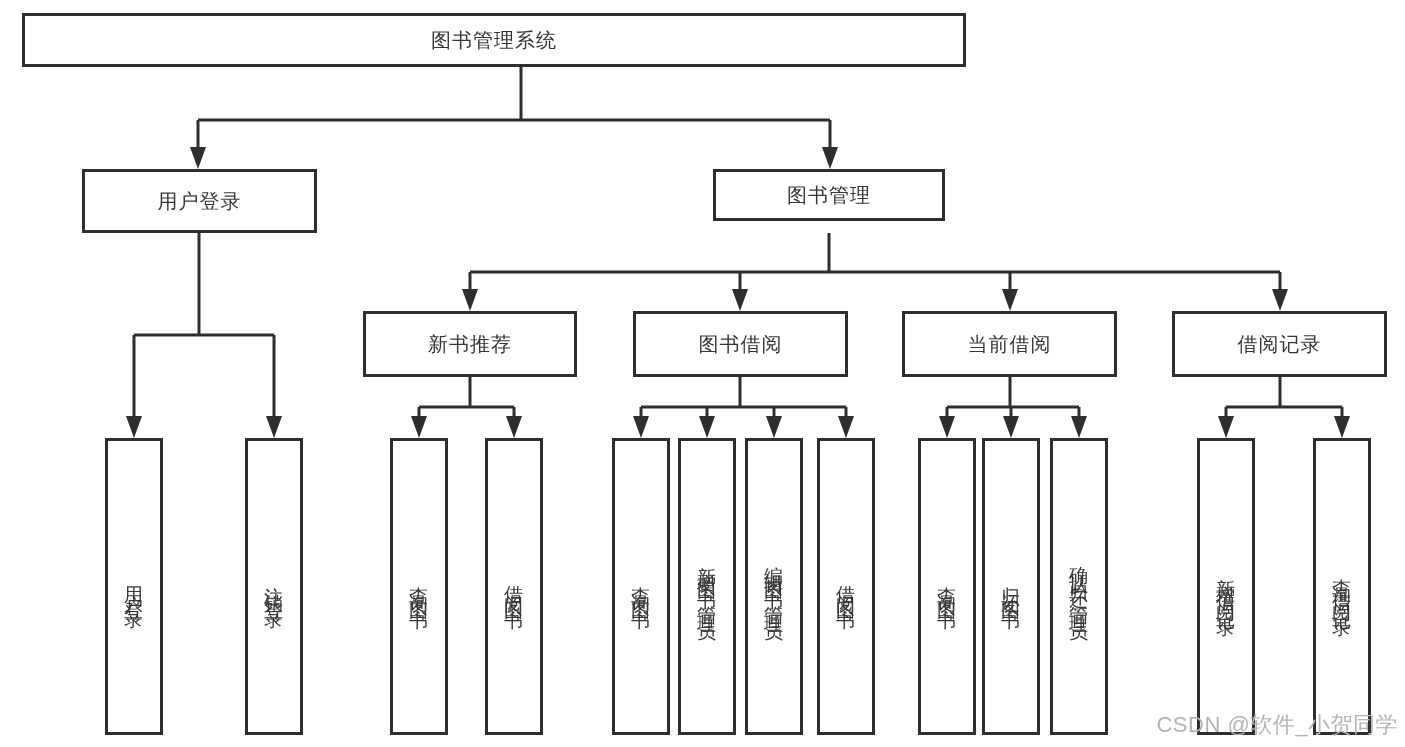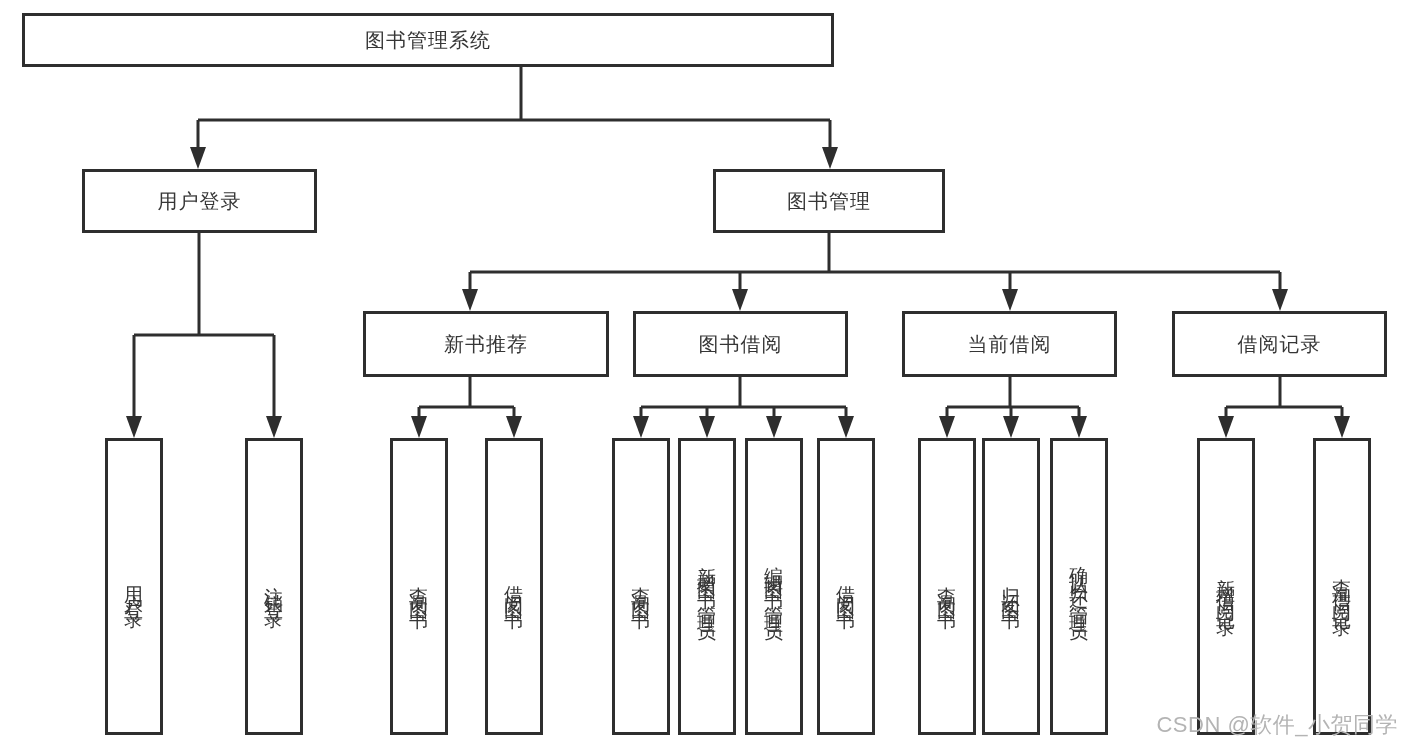--- a/index.html
+++ b/index.html
@@ -83,32 +83,32 @@
       <polygon points="1003,416 1019,416 1011,438"></polygon>
       <polygon points="1071,416 1087,416 1079,438"></polygon>
     </g>
     <g>
       <path d="M1280 377 V407 M1226 407 H1342 M1226 407 V419 M1342 407 V419"></path>
       <polygon points="1218,416 1234,416 1226,438"></polygon>
       <polygon points="1334,416 1350,416 1342,438"></polygon>
     </g>
   </svg>
 
-  <div class="box" style="left:22px;top:13px;width:812px;height:54px;">
+  <div class="box" style="left:22px;top:13px;width:944px;height:54px;">
     <span class="hlabel">图书管理系统</span>
   </div>
 
   <div class="box" style="left:82px;top:169px;width:235px;height:64px;">
     <span class="hlabel">用户登录</span>
   </div>
-  <div class="box" style="left:713px;top:169px;width:232px;height:64px;">
+  <div class="box" style="left:713px;top:169px;width:232px;height:52px;">
     <span class="hlabel">图书管理</span>
   </div>
 
-  <div class="box" style="left:363px;top:311px;width:246px;height:66px;">
+  <div class="box" style="left:363px;top:311px;width:214px;height:66px;">
     <span class="hlabel">新书推荐</span>
   </div>
   <div class="box" style="left:633px;top:311px;width:215px;height:66px;text-align:right;">
     <span class="hlabel">图书借阅</span>
   </div>
   <div class="box" style="left:902px;top:311px;width:215px;height:66px;">
     <span class="hlabel">当前借阅</span>
   </div>
   <div class="box" style="left:1172px;top:311px;width:215px;height:66px;">
     <span class="hlabel">借阅记录</span>

